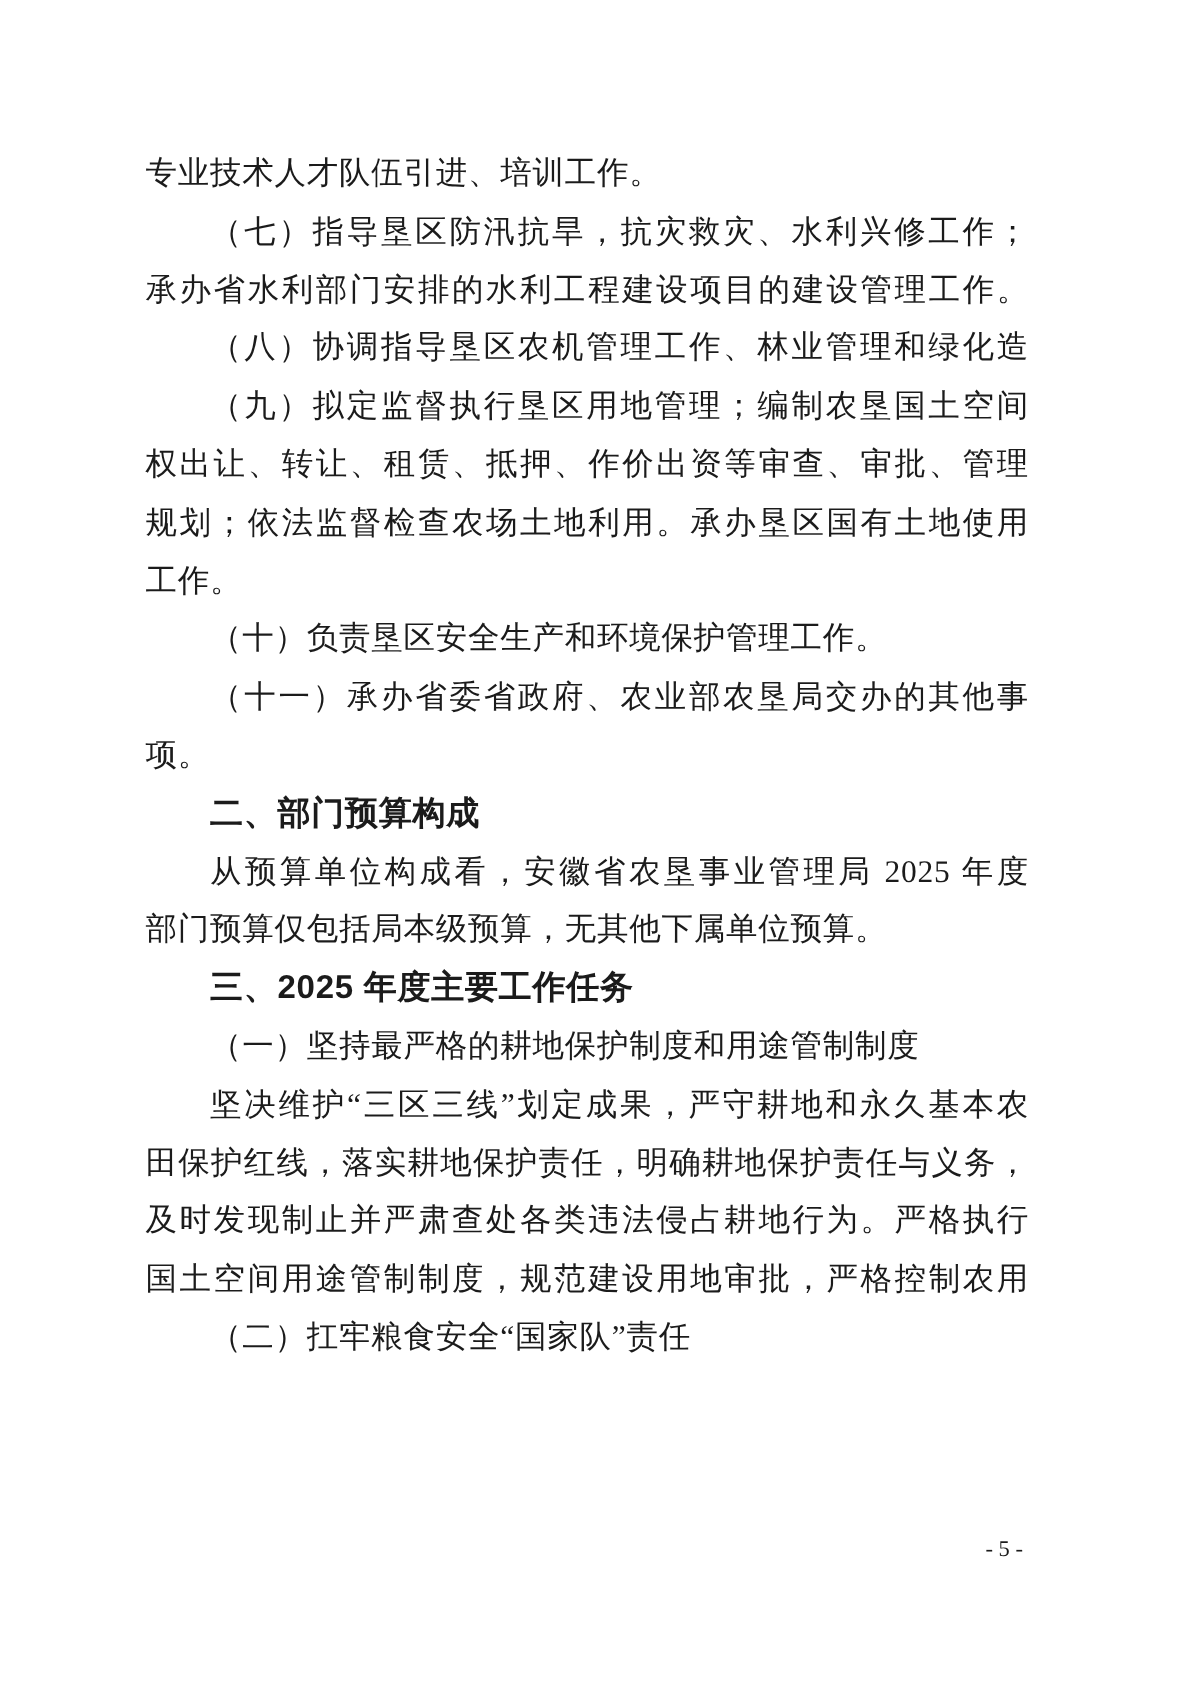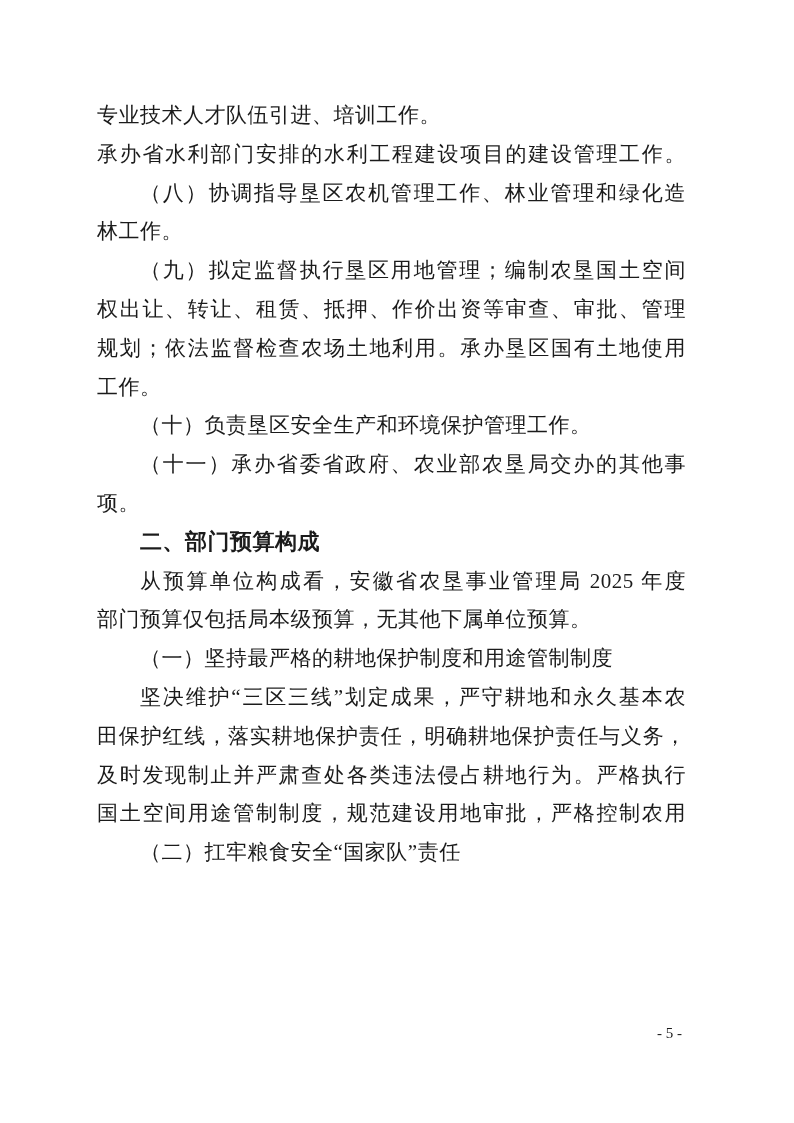--- a/index.html
+++ b/index.html
@@ -59,33 +59,34 @@
     color: #1b1b1b;
     font-family: "Liberation Serif", serif;
   }
 </style>
 </head>
 <body>
 
 <div class="page">
   <div class="doc-body">
     <div class="line">专业技术人才队伍引进、培训工作。</div>
+    <div class="line indent justify">（七）指导垦区防汛抗旱，抗灾救灾、水利兴修工作；</div>
     <div class="line justify">承办省水利部门安排的水利工程建设项目的建设管理工作。</div>
     <div class="line indent justify">（八）协调指导垦区农机管理工作、林业管理和绿化造</div>
-    <div class="line">林工作。</div>
     <div class="line indent justify">（九）拟定监督执行垦区用地管理；编制农垦国土空间</div>
     <div class="line justify">权出让、转让、租赁、抵押、作价出资等审查、审批、管理</div>
     <div class="line justify">规划；依法监督检查农场土地利用。承办垦区国有土地使用</div>
     <div class="line">工作。</div>
     <div class="line indent">（十）负责垦区安全生产和环境保护管理工作。</div>
     <div class="line indent justify">（十一）承办省委省政府、农业部农垦局交办的其他事</div>
     <div class="line">项。</div>
     <div class="line indent heading">二、部门预算构成</div>
     <div class="line indent justify">从预算单位构成看，安徽省农垦事业管理局 2025 年度</div>
     <div class="line">部门预算仅包括局本级预算，无其他下属单位预算。</div>
+    <div class="line indent heading">三、2025 年度主要工作任务</div>
     <div class="line indent">（一）坚持最严格的耕地保护制度和用途管制制度</div>
     <div class="line indent justify">坚决维护“三区三线”划定成果，严守耕地和永久基本农</div>
     <div class="line justify">田保护红线，落实耕地保护责任，明确耕地保护责任与义务，</div>
     <div class="line justify">及时发现制止并严肃查处各类违法侵占耕地行为。严格执行</div>
     <div class="line justify">国土空间用途管制制度，规范建设用地审批，严格控制农用</div>
     <div class="line indent">（二）扛牢粮食安全“国家队”责任</div>
   </div>
   <div class="page-number">- 5 -</div>
 </div>
 

